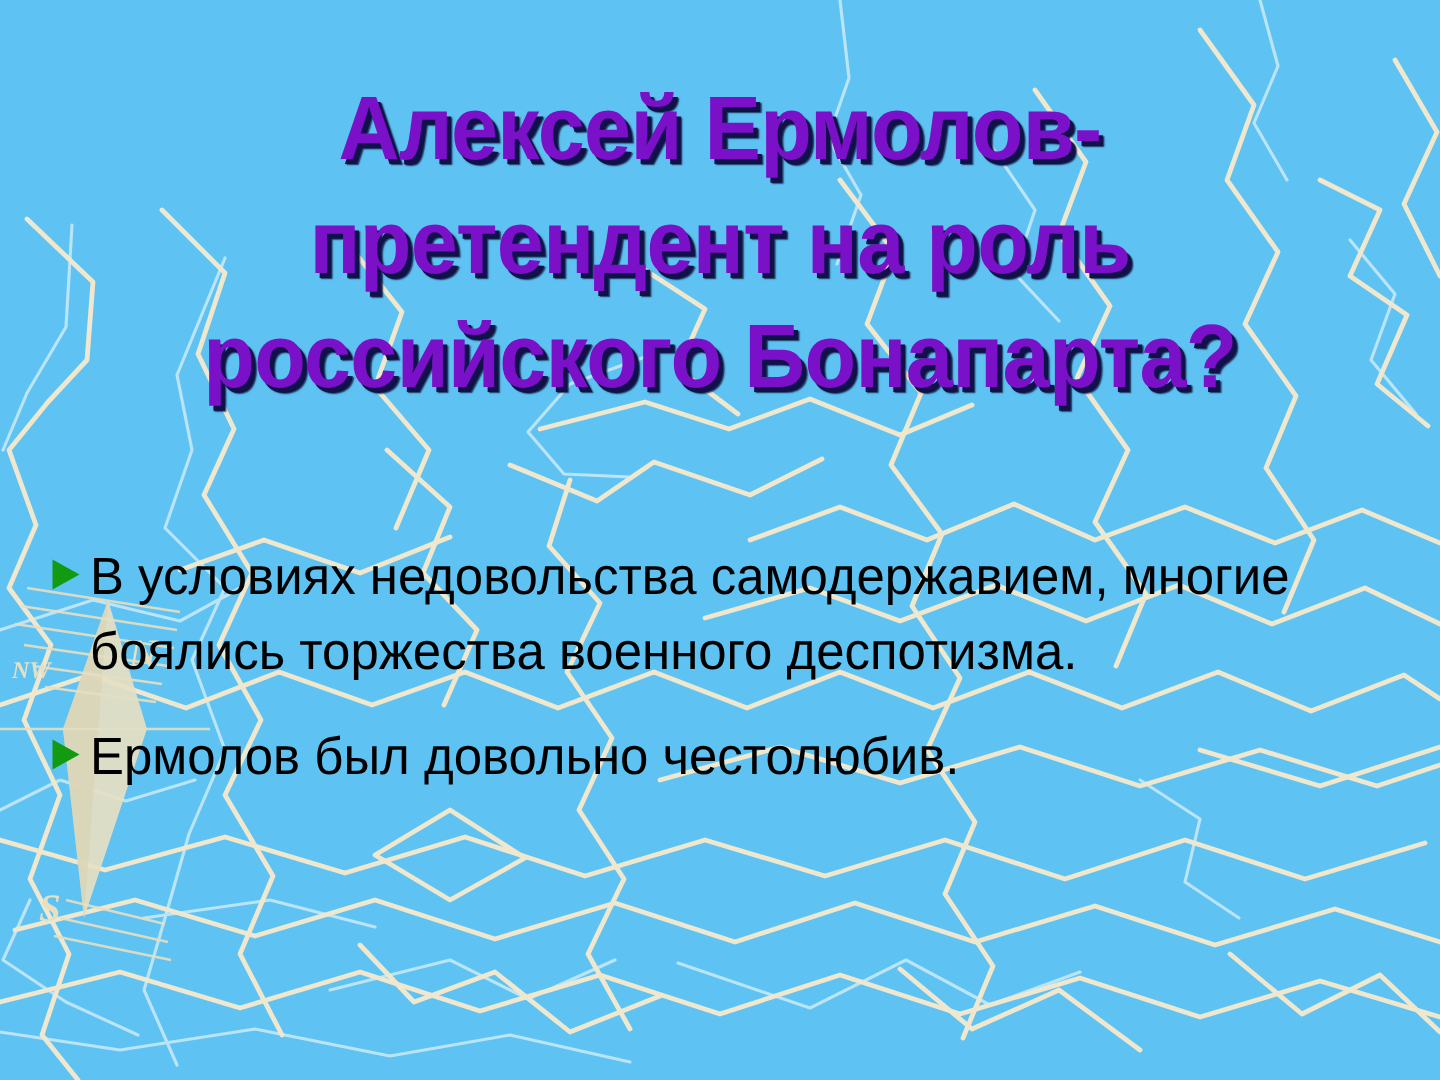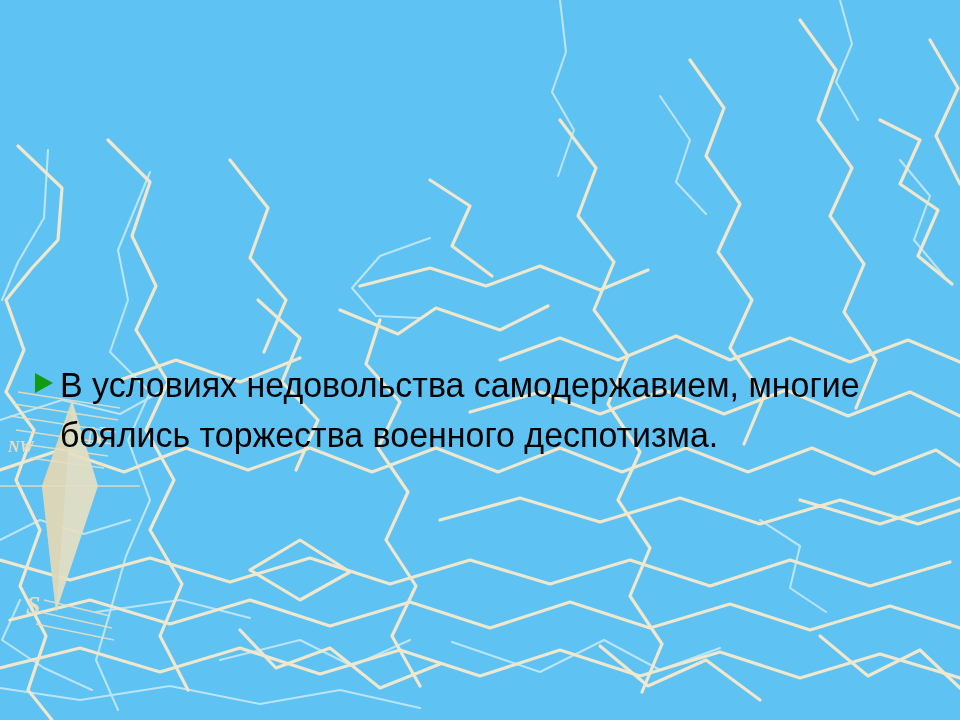--- a/index.html
+++ b/index.html
@@ -159,29 +159,42 @@
         <path d="M40 612 L112 628"></path>
         <path d="M36 624 L114 640"></path>
         <path d="M0 486 L140 486"></path>
       </g>
       <text x="86" y="444" fill="#E6DFC2" font-family="'Liberation Serif', serif" font-size="26" font-style="italic" font-weight="bold">N</text>
       <text x="8" y="452" fill="#E6DFC2" font-family="'Liberation Serif', serif" font-size="16" font-style="italic" font-weight="bold">NW</text>
       <text x="26" y="614" fill="#E6DFC2" font-family="'Liberation Serif', serif" font-size="26" font-style="italic" font-weight="bold">S</text>
     </g>
   </svg>
 
+  <div id="title-block">
+    <div class="title-line">Алексей Ермолов-</div>
+    <div class="title-line">претендент на роль</div>
+    <div class="title-line">российского Бонапарта?</div>
+  </div>
 
   <div id="body-block">
 
     <div class="bullet-row">
       <span class="bullet-marker">
         <svg width="20" height="22" viewBox="0 0 20 22">
           <polygon points="1,1 19,11 1,21" fill="#139A13"></polygon>
         </svg>
       </span>
       <span class="bullet-text">В условиях недовольства самодержавием, многие боялись  торжества военного деспотизма.</span>
     </div>
 
+    <div class="bullet-row">
+      <span class="bullet-marker">
+        <svg width="20" height="22" viewBox="0 0 20 22">
+          <polygon points="1,1 19,11 1,21" fill="#139A13"></polygon>
+        </svg>
+      </span>
+      <span class="bullet-text">Ермолов был довольно честолюбив.</span>
+    </div>
 
 
   </div>
 
 </div>
 
 </body></html>

